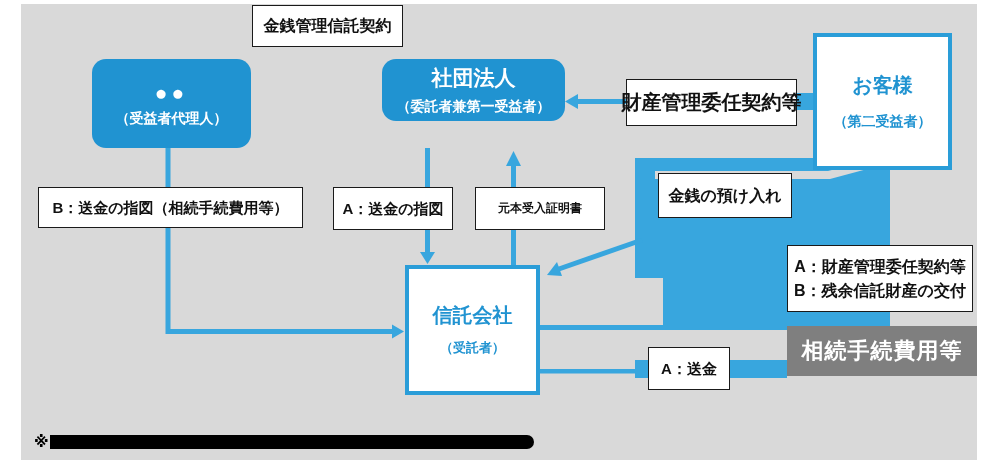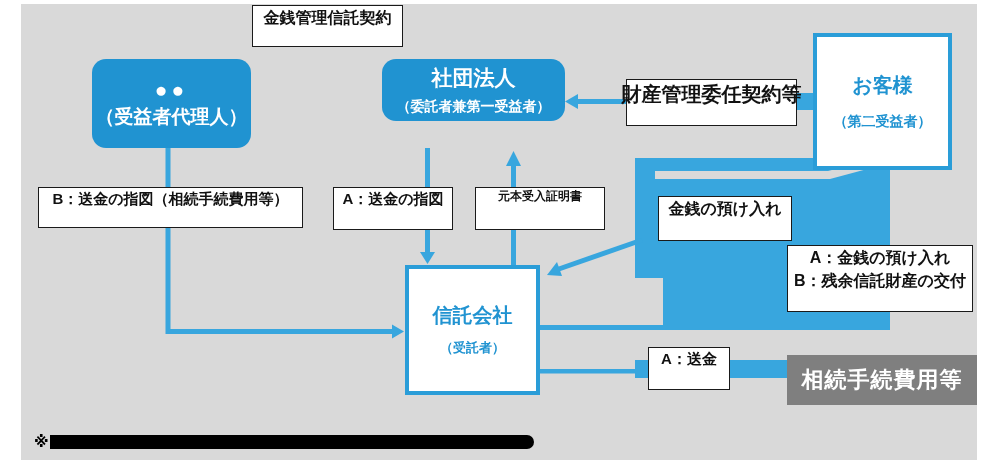--- a/index.html
+++ b/index.html
@@ -9,21 +9,21 @@
   #flow-svg{position:absolute;left:0;top:0;width:1000px;height:463px;z-index:1;}
 
   .node-blue{position:absolute;z-index:2;background:#2093d1;border-radius:14px;color:#ffffff;
     display:flex;flex-direction:column;align-items:center;justify-content:center;text-align:center;}
   .node-white{position:absolute;z-index:2;background:#ffffff;border:4px solid #2a9dd8;color:#2093d1;
     display:flex;flex-direction:column;align-items:center;justify-content:center;text-align:center;box-sizing:border-box;}
   .node-title{font-weight:bold;font-size:20px;line-height:1.25;}
   .node-sub{font-weight:bold;font-size:14px;line-height:1.3;}
 
   .label-box{position:absolute;z-index:3;background:#ffffff;border:1.5px solid #1a1a1a;color:#111;
-    display:flex;flex-direction:column;align-items:center;justify-content:flex-start;text-align:center;
+    display:flex;flex-direction:column;align-items:center;justify-content:center;text-align:center;
     font-weight:bold;font-size:15px;white-space:nowrap;box-sizing:border-box;line-height:1.45;}
 
   .gray-box{position:absolute;z-index:2;background:#7f7f7f;color:#ffffff;display:flex;
     align-items:center;justify-content:center;font-weight:bold;font-size:22px;letter-spacing:1px;}
 
   #footnote{position:absolute;left:34px;top:434px;z-index:2;display:flex;align-items:center;}
   #footnote-marker{font-size:15px;font-weight:bold;color:#000;line-height:1;}
   #redaction-bar{width:484px;height:14px;background:#000;border-radius:0 7px 7px 0;margin-left:1px;}
 </style>
 </head>
@@ -65,21 +65,21 @@
     <rect x="540" y="369" width="112" height="4.5" fill="#38a6de"></rect>
     <rect x="635" y="360" width="152" height="18" fill="#38a6de"></rect>
   </svg>
 
   <div class="label-box" style="left:252px;top:5px;width:151px;height:42px;font-size:16px;">
     <span>金銭管理信託契約</span>
   </div>
 
   <div class="node-blue" style="left:92px;top:59px;width:159px;height:89px;">
     <div class="node-title" style="letter-spacing:4px;font-size:21px;">●●</div>
-    <div class="node-sub" style="font-size:19px;margin-top:2px;">（受益者代理人）</div>
+    <div class="node-sub" style="font-size:14px;margin-top:2px;">（受益者代理人）</div>
   </div>
 
   <div class="node-blue" style="left:382px;top:59px;width:183px;height:62px;">
     <div class="node-title" style="font-size:21px;">社団法人</div>
     <div class="node-sub" style="margin-top:6px;">（委託者兼第一受益者）</div>
   </div>
 
   <div class="node-white" style="left:813px;top:33px;width:139px;height:137px;">
     <div class="node-title">お客様</div>
     <div class="node-sub" style="margin-top:14px;">（第二受益者）</div>
@@ -99,34 +99,34 @@
   </div>
 
   <div class="label-box" style="left:475px;top:187px;width:130px;height:43px;font-size:12px;">
     <span>元本受入証明書</span>
   </div>
 
   <div class="label-box" style="left:626px;top:79px;width:171px;height:47px;font-size:20px;">
     <span>財産管理委任契約等</span>
   </div>
 
-  <div class="label-box" style="left:658px;top:196px;width:134px;height:45px;font-size:16px;">
+  <div class="label-box" style="left:658px;top:173px;width:134px;height:45px;font-size:16px;">
     <span>金銭の預け入れ</span>
   </div>
 
   <div class="label-box" style="left:787px;top:245px;width:186px;height:67px;font-size:16px;">
-    <span>A：金銭の預け入れ</span>
+    <span>A：財産管理委任契約等</span>
     <span>B：残余信託財産の交付</span>
   </div>
 
   <div class="label-box" style="left:648px;top:347px;width:82px;height:43px;">
     <span>A：送金</span>
   </div>
 
-  <div class="gray-box" style="left:787px;top:355px;width:190px;height:50px;text-align:right;">
+  <div class="gray-box" style="left:787px;top:326px;width:190px;height:50px;text-align:right;">
     <span>相続手続費用等</span>
   </div>
 
   <div id="footnote">
     <span id="footnote-marker">※</span>
     <span id="redaction-bar"></span>
   </div>
 
 </div>
 

